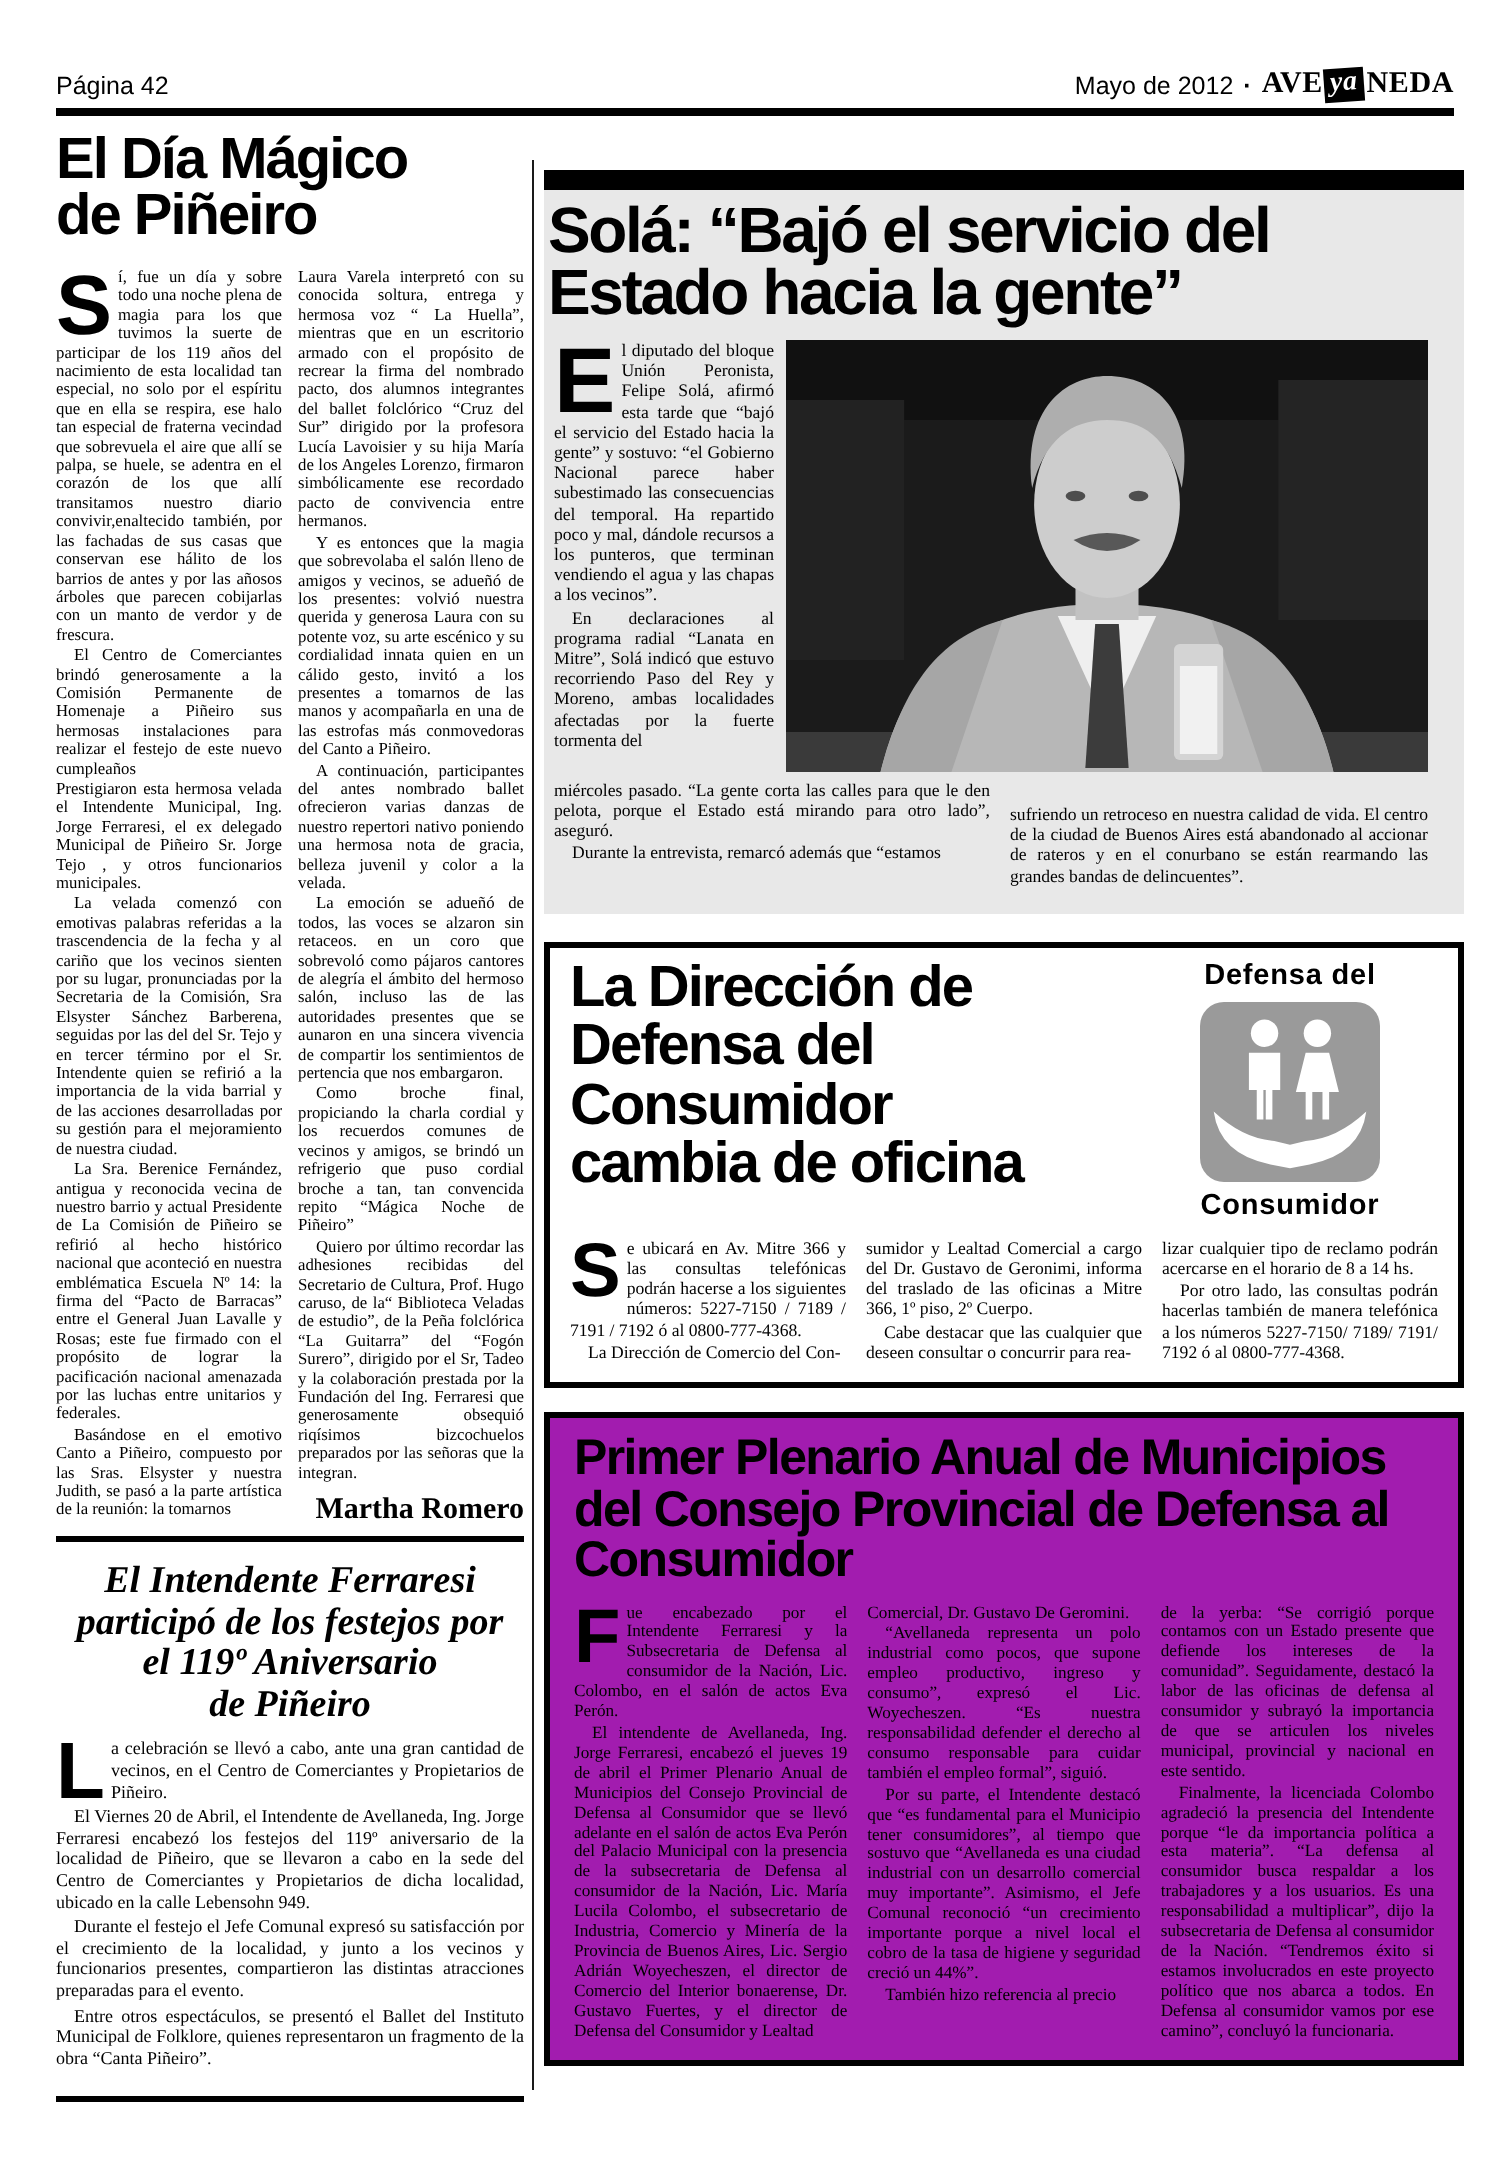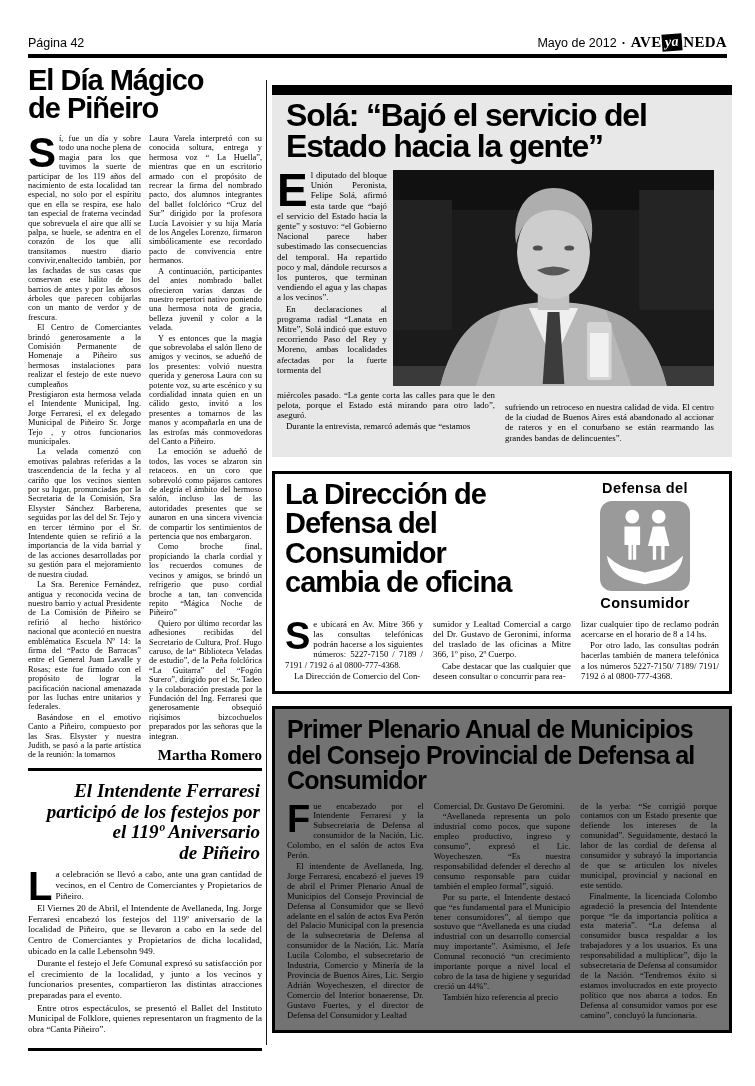--- a/index.html
+++ b/index.html
@@ -33,33 +33,33 @@
   .left-col { position:absolute; left:28px; top:66px; width:234px; }
   .h-dia { margin:0; font-family:"Liberation Sans", sans-serif; font-weight:bold;
     font-size:29px; line-height:28px; letter-spacing:-1px; white-space:pre-line; }
   .two-col { display:flex; gap:8px; margin-top:12px; }
   .colA { width:113px; font-size:8.4px; line-height:9.4px; }
   .colA p + p { margin-top:1px; }
   .dc-s { font-size:42px; line-height:33px; }
   .signature { text-align:right; font-weight:bold; font-size:15px; margin-top:10px; }
   .rule-mid { margin-top:8px; }
   .h-ferr { margin:10px 2px 6px 2px; font-weight:bold; font-style:italic;
-    font-size:19px; line-height:20.5px; text-align:right; white-space:pre-line; }
+    font-size:19px; line-height:20.5px; text-align:center; white-space:pre-line; }
   .ferr-body { font-size:9px; line-height:10.6px; }
   .ferr-body p + p { margin-top:2px; }
   .dc-l { font-size:40px; line-height:30px; }
   .rule-bottom { margin-top:14px; }
 
   
   .right-col { position:absolute; left:272px; top:85px; width:460px; }
 
   
   .sola { background:#e8e8e8; padding-bottom:14px; }
   .sola-bar { height:10px; background:#000; }
-  .h-sola { margin:0; padding:5px 6px 6px 14px; font-family:"Liberation Sans", sans-serif;
+  .h-sola { margin:0; padding:5px 6px 6px 2px; font-family:"Liberation Sans", sans-serif;
     font-weight:bold; font-size:32px; line-height:31px; letter-spacing:-1.2px; }
   .h-sola span { display:block; }
   .sola-flex { display:flex; gap:6px; padding:2px 18px 0 5px; }
   .sola-narrow { width:110px; font-size:8.8px; line-height:10.2px; }
   .sola-narrow p + p { margin-top:1px; }
   .dc-e { font-size:46px; line-height:37px; }
   .sola-photo { flex:1; height:216px; background:#181818; }
   .sola-photo svg { display:block; width:100%; height:100%; }
   .sola-below { display:flex; gap:10px; padding:4px 18px 0 5px; font-size:8.8px; line-height:10.2px; }
   .sb-left { width:218px; }
@@ -74,21 +74,21 @@
   .dl-top, .dl-bottom { font-weight:bold; font-size:14.5px; letter-spacing:0.4px; }
   .dl-square { width:90px; height:90px; margin:5px auto 4px auto; background:#9a9a9a; border-radius:12px; }
   .dl-square svg { display:block; width:100%; height:100%; }
   .cols3 { display:flex; gap:10px; margin-top:8px; }
   .cols3 .c { flex:1; }
   .defensa .c { font-size:8.8px; line-height:10.2px; }
   .defensa .c p + p { margin-top:1px; }
   .dc-sd { font-size:38px; line-height:30px; }
 
   
-  .plenario { border:3px solid #000; margin-top:12px; padding:8px 12px 10px 12px; background:#737373; }
+  .plenario { border:3px solid #000; margin-top:12px; padding:8px 12px 10px 12px; background:#a21caf; }
   .h-ple { margin:0; font-family:"Liberation Sans", sans-serif; font-weight:bold;
     font-size:25px; line-height:25.5px; letter-spacing:-0.8px; white-space:pre-line; }
   .plenario .c { font-size:8.6px; line-height:9.9px; }
   .plenario .c p + p { margin-top:1px; }
   .dc-f { font-size:38px; line-height:30px; }
 </style>
 </head>
 <body>
 
 <div class="page">
@@ -116,22 +116,22 @@
       <div class="colA">
         <p class="first"><span class="dc dc-s">S</span><span>í, fue un día y sobre todo una noche plena de magia para los que tuvimos la suerte de participar de los 119 años del nacimiento de esta localidad tan especial, no solo por el espíritu que en ella se respira, ese halo tan especial de fraterna vecindad que sobrevuela el aire que allí se palpa, se huele, se adentra en el corazón de los que allí transitamos nuestro diario convivir,enaltecido también, por las fachadas de sus casas que conservan ese hálito de los barrios de antes y por las añosos árboles que parecen cobijarlas con un manto de verdor y de frescura.</span></p>
         <p>El Centro de Comerciantes brindó generosamente a la Comisión Permanente de Homenaje a Piñeiro sus hermosas instalaciones para realizar el festejo de este nuevo cumpleaños</p>
         <p class="noindent">Prestigiaron esta hermosa velada el Intendente Municipal, Ing. Jorge Ferraresi, el ex delegado Municipal de Piñeiro Sr. Jorge Tejo , y otros funcionarios municipales.</p>
         <p>La velada comenzó con emotivas palabras referidas a la trascendencia de la fecha y al cariño que los vecinos sienten por su lugar, pronunciadas por la Secretaria de la Comisión, Sra Elsyster Sánchez Barberena, seguidas por las del del Sr. Tejo y en tercer término por el Sr. Intendente quien se refirió a la importancia de la vida barrial y de las acciones desarrolladas por su gestión para el mejoramiento de nuestra ciudad.</p>
         <p>La Sra. Berenice Fernández, antigua y reconocida vecina de nuestro barrio y actual Presidente de La Comisión de Piñeiro se refirió al hecho histórico nacional que aconteció en nuestra emblématica Escuela Nº 14: la firma del “Pacto de Barracas” entre el General Juan Lavalle y Rosas; este fue firmado con el propósito de lograr la pacificación nacional amenazada por las luchas entre unitarios y federales.</p>
         <p>Basándose en el emotivo Canto a Piñeiro, compuesto por las Sras. Elsyster y nuestra Judith, se pasó a la parte artística de la reunión: la tomarnos</p>
       </div>
       <div class="colA">
         <p class="noindent">Laura Varela interpretó con su conocida soltura, entrega y hermosa voz “ La Huella”, mientras que en un escritorio armado con el propósito de recrear la firma del nombrado pacto, dos alumnos integrantes del ballet folclórico “Cruz del Sur” dirigido por la profesora Lucía Lavoisier y su hija María de los Angeles Lorenzo, firmaron simbólicamente ese recordado pacto de convivencia entre hermanos.</p>
+        <p>Y es entonces que la magia que sobrevolaba el salón lleno de amigos y vecinos, se adueñó de los presentes: volvió nuestra querida y generosa Laura con su potente voz, su arte escénico y su cordialidad innata quien en un cálido gesto, invitó a los presentes a tomarnos de las manos y acompañarla en una de las estrofas más conmovedoras del Canto a Piñeiro.</p>
         <p>A continuación, participantes del antes nombrado ballet ofrecieron varias danzas de nuestro repertori nativo poniendo una hermosa nota de gracia, belleza juvenil y color a la velada.</p>
-        <p>Y es entonces que la magia que sobrevolaba el salón lleno de amigos y vecinos, se adueñó de los presentes: volvió nuestra querida y generosa Laura con su potente voz, su arte escénico y su cordialidad innata quien en un cálido gesto, invitó a los presentes a tomarnos de las manos y acompañarla en una de las estrofas más conmovedoras del Canto a Piñeiro.</p>
         <p>La emoción se adueñó de todos, las voces se alzaron sin retaceos. en un coro que sobrevoló como pájaros cantores de alegría el ámbito del hermoso salón, incluso las de las autoridades presentes que se aunaron en una sincera vivencia de compartir los sentimientos de pertencia que nos embargaron.</p>
         <p>Como broche final, propiciando la charla cordial y los recuerdos comunes de vecinos y amigos, se brindó un refrigerio que puso cordial broche a tan, tan convencida repito “Mágica Noche de Piñeiro”</p>
         <p>Quiero por último recordar las adhesiones recibidas del Secretario de Cultura, Prof. Hugo caruso, de la“ Biblioteca Veladas de estudio”, de la Peña folclórica “La Guitarra” del “Fogón Surero”, dirigido por el Sr, Tadeo y la colaboración prestada por la Fundación del Ing. Ferraresi que generosamente obsequió riqísimos bizcochuelos preparados por las señoras que la integran.</p>
         <div class="signature">Martha Romero</div>
       </div>
     </div>
 
     <div class="hrule rule-mid"></div>
 
     <article>
@@ -242,20 +242,20 @@
           <p class="first"><span class="dc dc-f">F</span><span>ue encabezado por el Intendente Ferraresi y la Subsecretaria de Defensa al consumidor de la Nación, Lic. Colombo, en el salón de actos Eva Perón.</span></p>
           <p>El intendente de Avellaneda, Ing. Jorge Ferraresi, encabezó el jueves 19 de abril el Primer Plenario Anual de Municipios del Consejo Provincial de Defensa al Consumidor que se llevó adelante en el salón de actos Eva Perón del Palacio Municipal con la presencia de la subsecretaria de Defensa al consumidor de la Nación, Lic. María Lucila Colombo, el subsecretario de Industria, Comercio y Minería de la Provincia de Buenos Aires, Lic. Sergio Adrián Woyecheszen, el director de Comercio del Interior bonaerense, Dr. Gustavo Fuertes, y el director de Defensa del Consumidor y Lealtad</p>
         </div>
         <div class="c">
           <p class="noindent">Comercial, Dr. Gustavo De Geromini.</p>
           <p>“Avellaneda representa un polo industrial como pocos, que supone empleo productivo, ingreso y consumo”, expresó el Lic. Woyecheszen. “Es nuestra responsabilidad defender el derecho al consumo responsable para cuidar también el empleo formal”, siguió.</p>
           <p>Por su parte, el Intendente destacó que “es fundamental para el Municipio tener consumidores”, al tiempo que sostuvo que “Avellaneda es una ciudad industrial con un desarrollo comercial muy importante”. Asimismo, el Jefe Comunal reconoció “un crecimiento importante porque a nivel local el cobro de la tasa de higiene y seguridad creció un 44%”.</p>
           <p>También hizo referencia al precio</p>
         </div>
         <div class="c">
-          <p class="noindent">de la yerba: “Se corrigió porque contamos con un Estado presente que defiende los intereses de la comunidad”. Seguidamente, destacó la labor de las cordial de defensa al consumidor y subrayó la importancia de que se articulen los niveles municipal, provincial y nacional en este sentido.</p>
+          <p class="noindent">de la yerba: “Se corrigió porque contamos con un Estado presente que defiende los intereses de la comunidad”. Seguidamente, destacó la labor de las oficinas de defensa al consumidor y subrayó la importancia de que se articulen los niveles municipal, provincial y nacional en este sentido.</p>
           <p>Finalmente, la licenciada Colombo agradeció la presencia del Intendente porque “le da importancia política a esta materia”. “La defensa al consumidor busca respaldar a los trabajadores y a los usuarios. Es una responsabilidad a multiplicar”, dijo la subsecretaria de Defensa al consumidor de la Nación. “Tendremos éxito si estamos involucrados en este proyecto político que nos abarca a todos. En Defensa al consumidor vamos por ese camino”, concluyó la funcionaria.</p>
         </div>
       </div>
     </article>
 
   </section>
 </div>
 
 </body></html>

